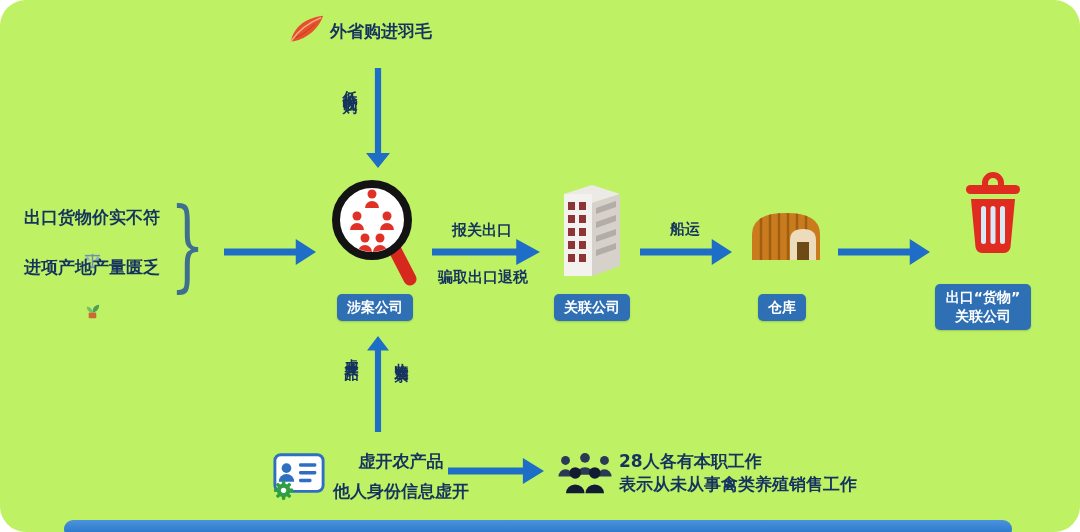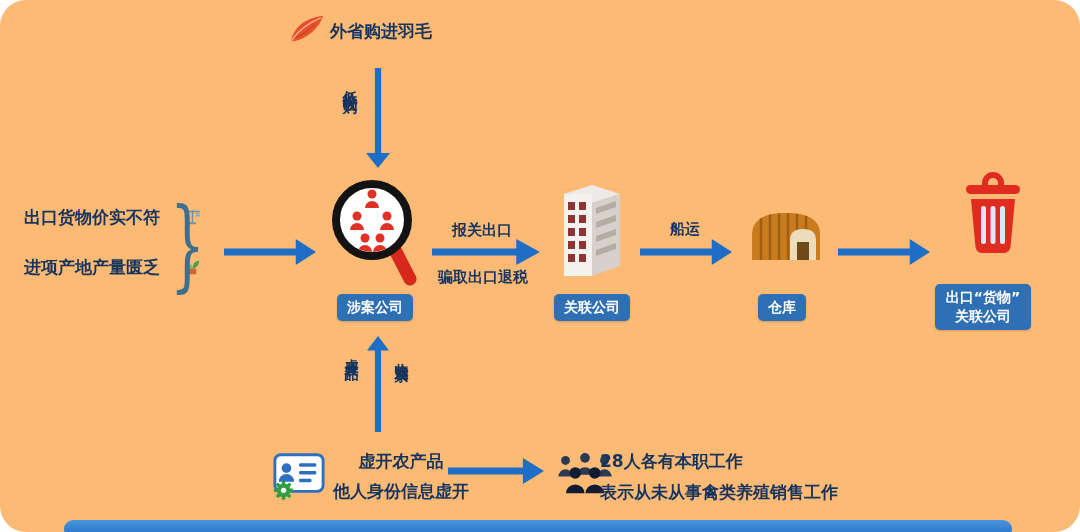--- a/index.html
+++ b/index.html
@@ -2,21 +2,21 @@
 <html><head>
 <meta charset="utf-8">
 <style>
   * { margin:0; padding:0; box-sizing:border-box; }
   body {
     background:#ffffff;
     font-family:"DejaVu Sans","Liberation Sans",sans-serif;
   }
   #canvas {
     position:relative; width:1080px; height:532px;
-    background:#fdba74; border-radius:26px; overflow:hidden;
+    background:#bef264; border-radius:26px; overflow:hidden;
   }
   .abs { position:absolute; }
   .label { color:#15335f; font-weight:700; font-size:17px; white-space:nowrap; }
   .flow-label { color:#15335f; font-weight:700; font-size:15px; white-space:nowrap;text-align:center; }
   .vtext {
     writing-mode:vertical-rl; text-orientation:upright;
     color:#15335f; font-weight:700; font-size:15px; letter-spacing:3px; white-space:nowrap;
   }
   .vtext-sm { font-size:14px; letter-spacing:2px; }
   .badge {
@@ -26,21 +26,21 @@
   }
   .arrow { background:#1e6dc6; }
   .arrow-right { clip-path:polygon(0 37%,78% 37%,78% 0,100% 50%,78% 100%,78% 63%,0 63%); }
   .arrow-down  { clip-path:polygon(37% 0,63% 0,63% 85%,100% 85%,50% 100%,0 85%,37% 85%); }
   .arrow-up    { clip-path:polygon(50% 0,100% 15%,64% 15%,64% 100%,36% 100%,36% 15%,0 15%); }
   .brace {
     color:#3f6f8e; font-family:"DejaVu Serif","Liberation Serif",serif;
     font-size:100px; line-height:95px; transform:scaleX(.55); transform-origin:left center;
     font-weight:400;
   }
-  .cond { display:flex; align-items:center; gap:23px; }
+  .cond { display:flex; align-items:center; gap:23px;flex-direction:column; }
   .bottom-bar {
     background:linear-gradient(180deg,#4b93dd,#1f6ec4);
     border-radius:9px;
   }
   .center-text { text-align:center; }
 </style>
 </head>
 <body>
 
 <div id="canvas">
@@ -226,20 +226,20 @@
       <g transform="translate(24 30)">
           <circle r="6.5"></circle>
           <path d="M-10.5 23a10.5 10 0 0 1 21 0z"></path>
         </g>
       <g transform="translate(46 30)">
           <circle r="6.5"></circle>
           <path d="M-10.5 23a10.5 10 0 0 1 21 0z"></path>
         </g>
     </g>
   </svg>
-  <div class="abs" style="left:600px;top:450px">
+  <div class="abs" style="left:619px;top:450px">
     <div class="label">28人各有本职工作</div>
-    <div class="label" style="margin-top:8px">表示从未从事禽类养殖销售工作</div>
+    <div class="label" style="">表示从未从事禽类养殖销售工作</div>
   </div>
 
   <div class="abs bottom-bar" style="left:64px;top:520px;width:948px;height:18px"></div>
 
 </div>
 
 </body></html>

